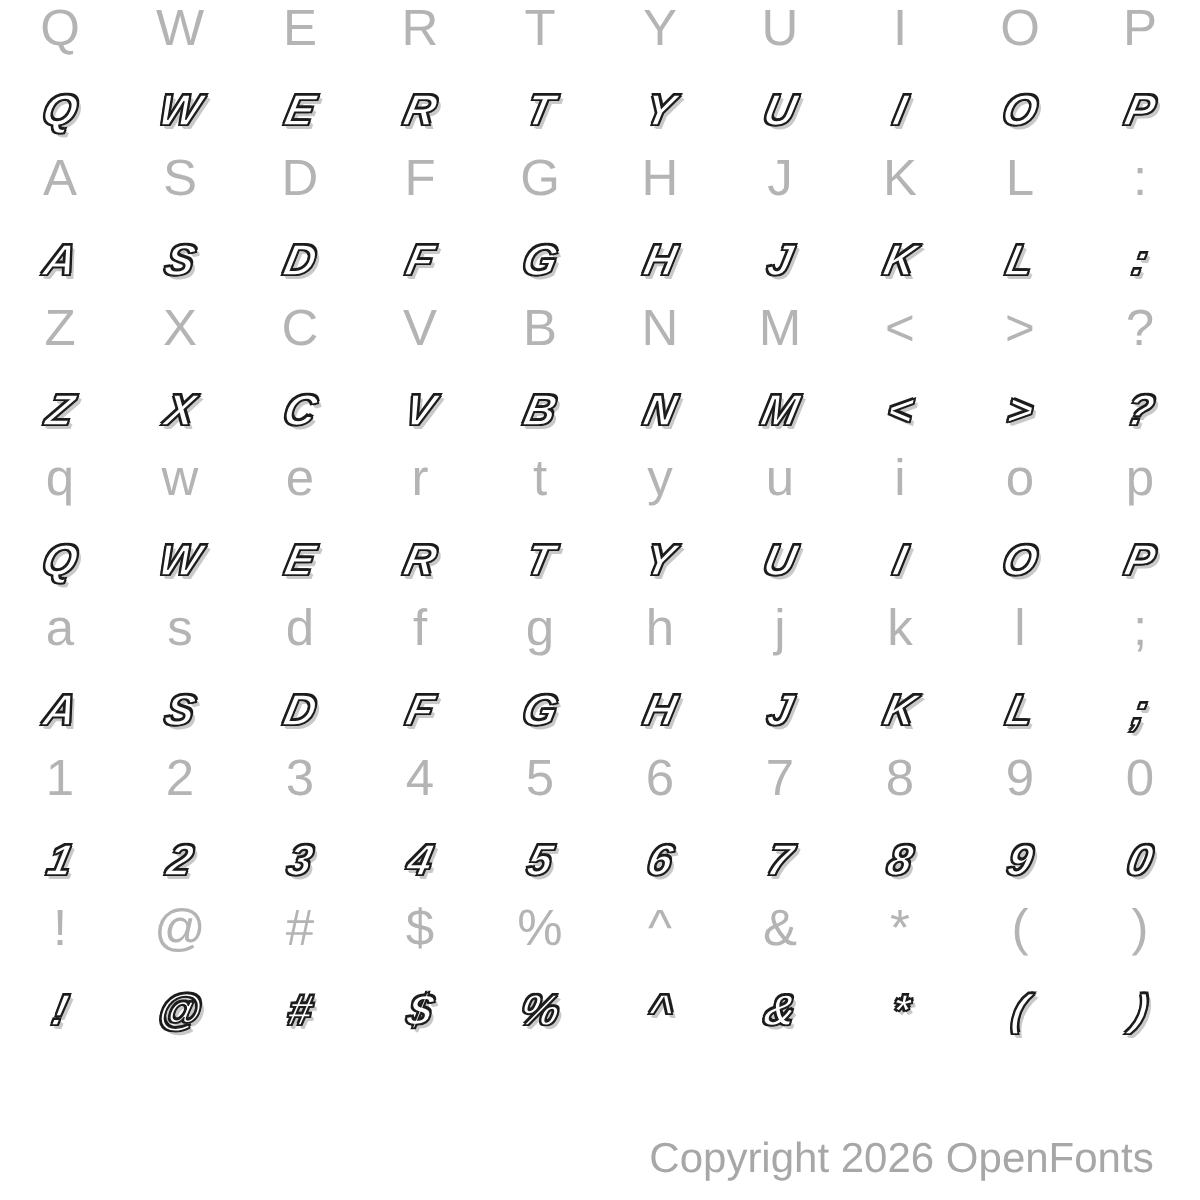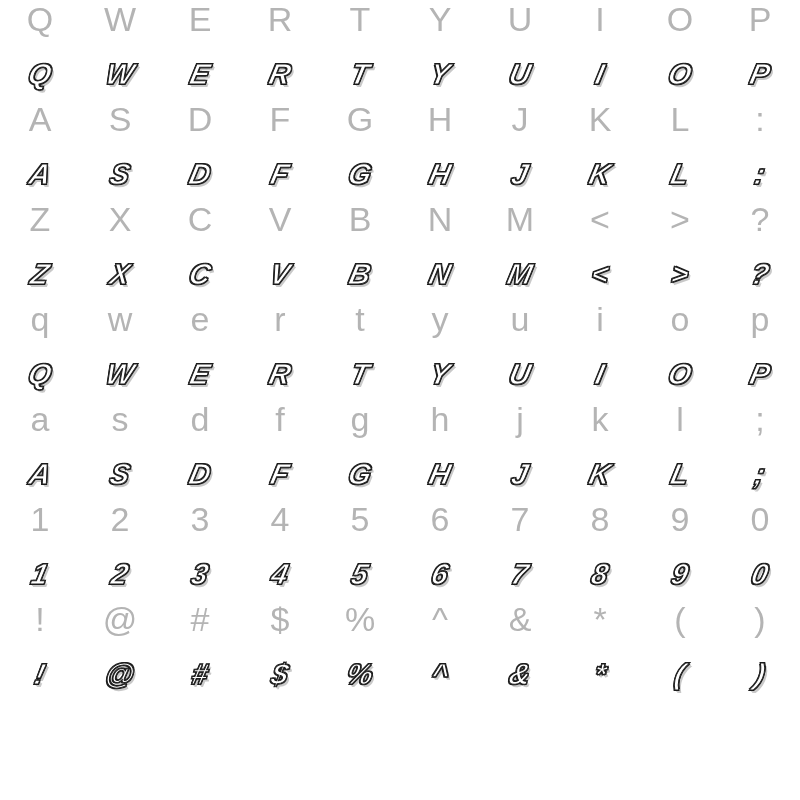--- a/index.html
+++ b/index.html
@@ -263,13 +263,14 @@
           <span class="cell">$</span>
           <span class="cell">%</span>
           <span class="cell">^</span>
           <span class="cell">&amp;</span>
           <span class="cell">*</span>
           <span class="cell">(</span>
           <span class="cell">)</span>
         </div>
       </div>
     </div>
+  <div class="copyright">Copyright 2026 OpenFonts</div>
 </div>
 
 </body></html>

